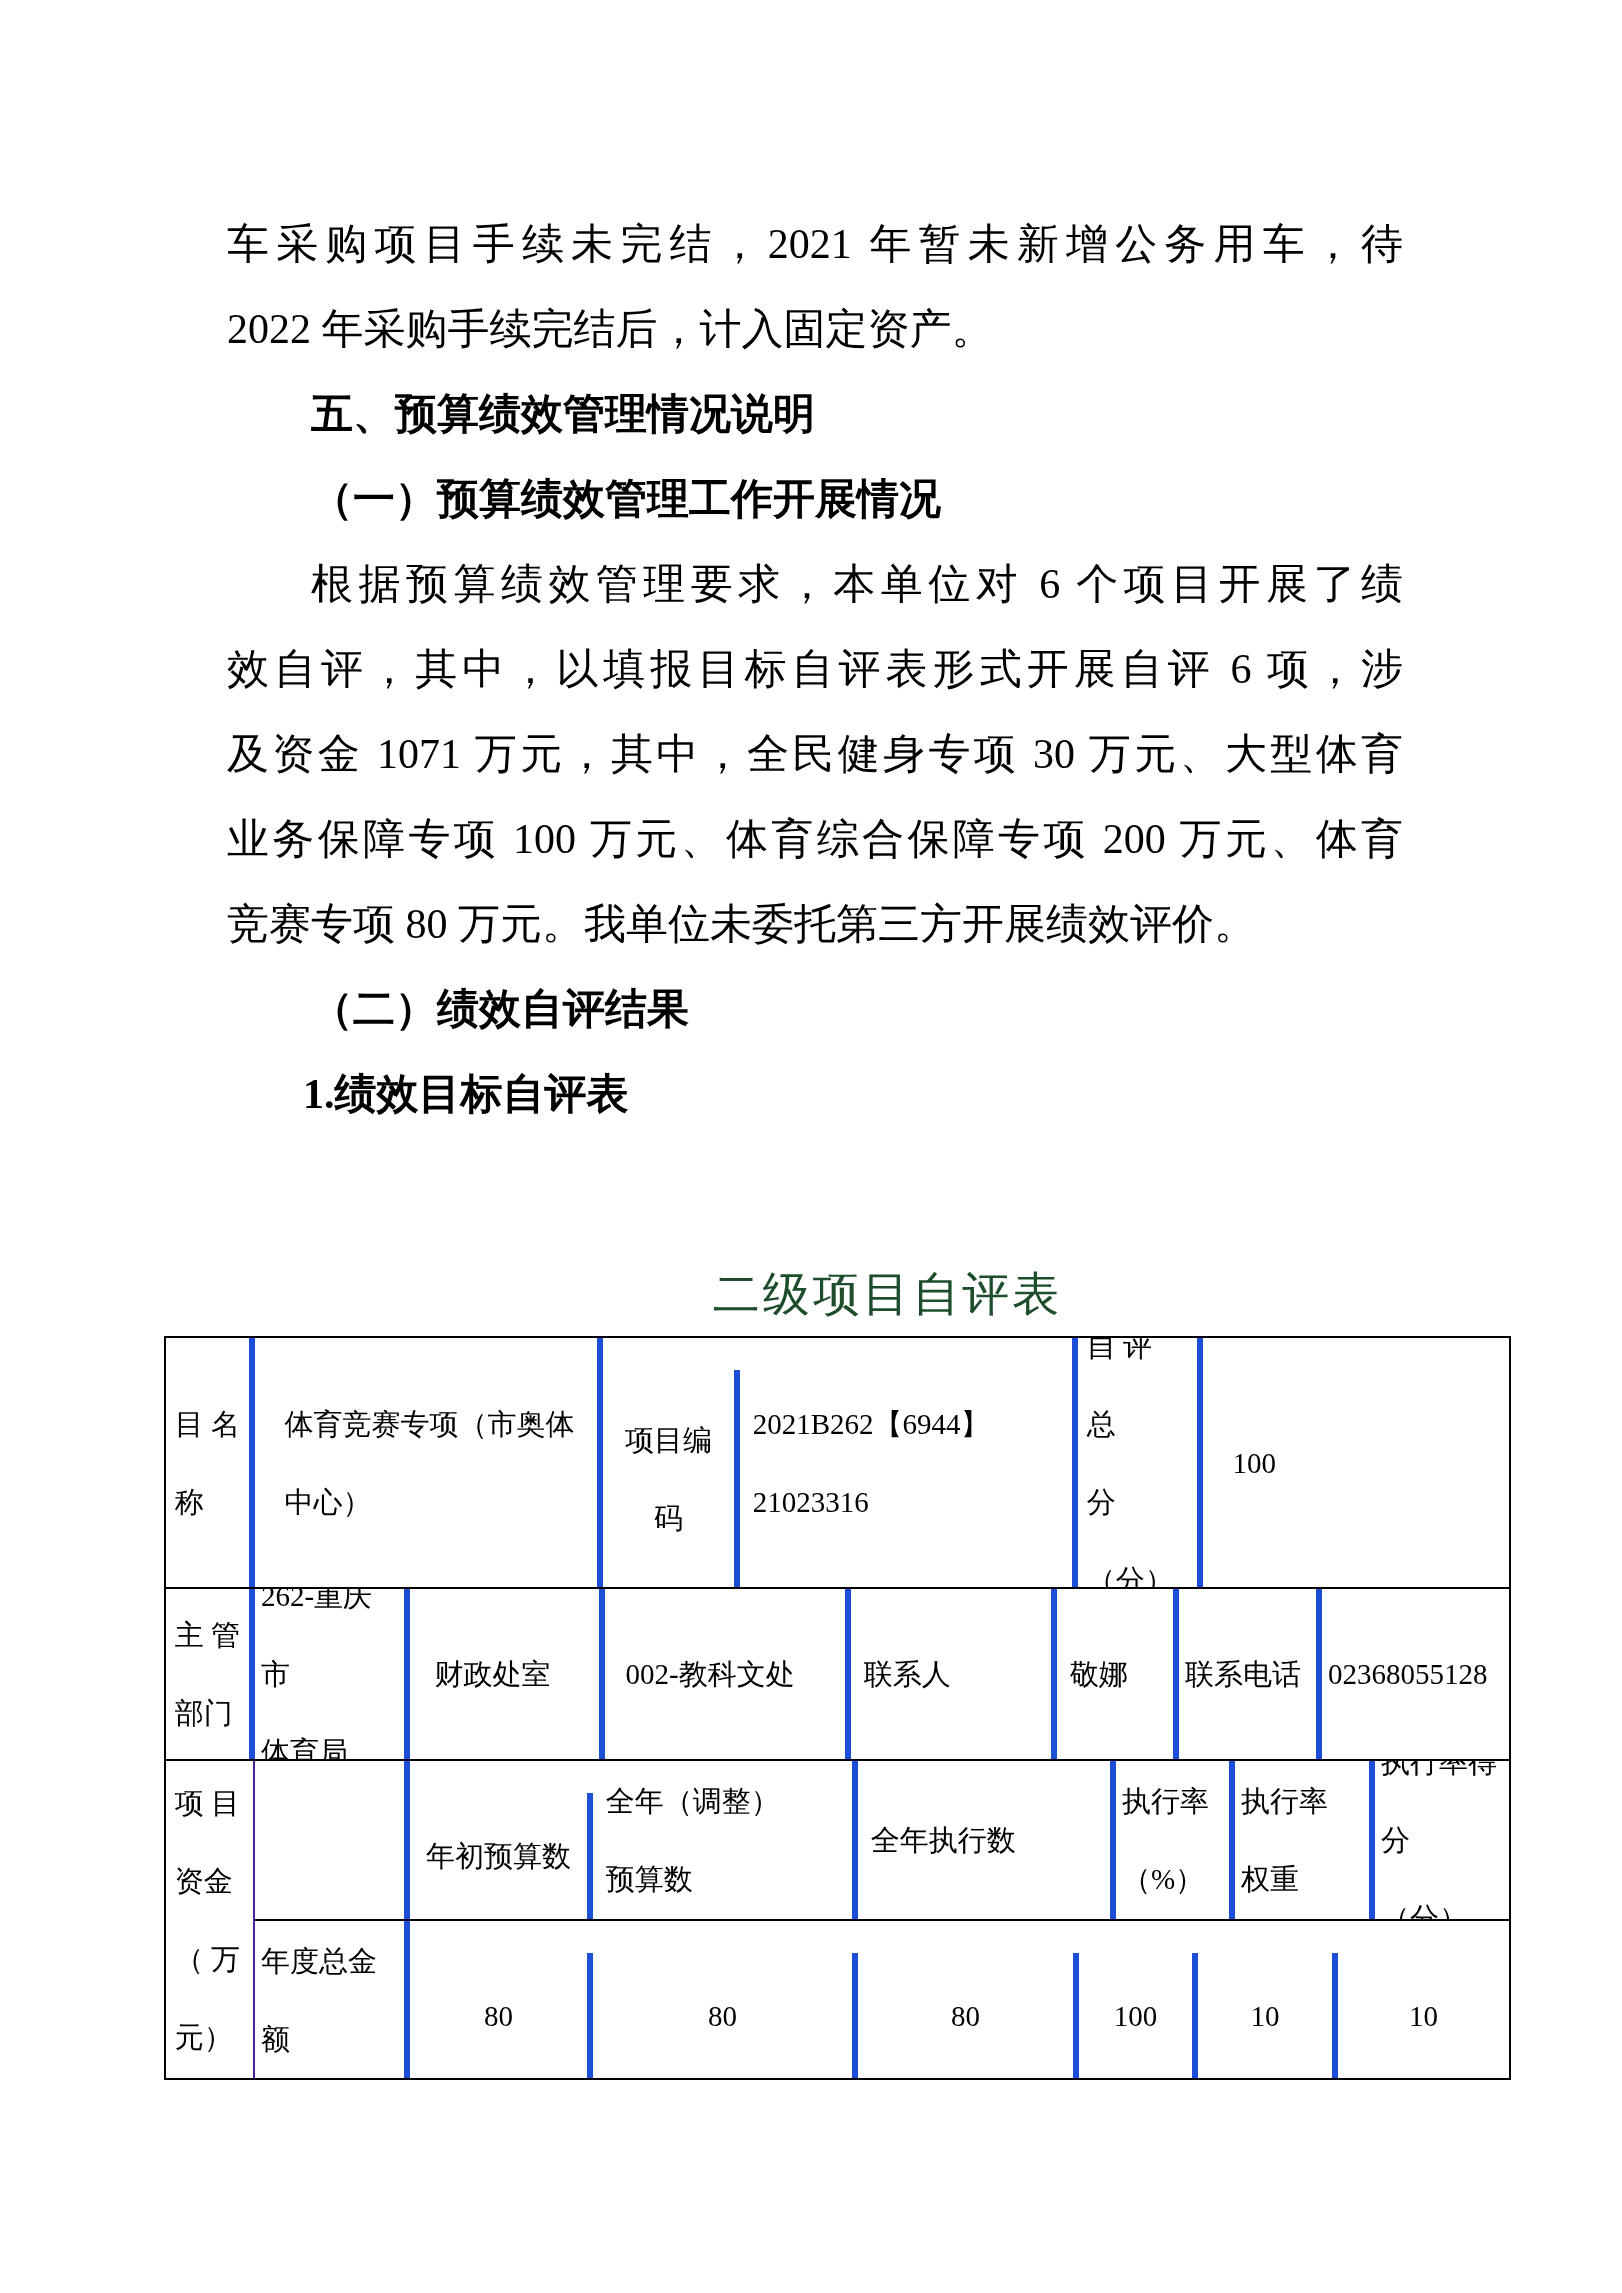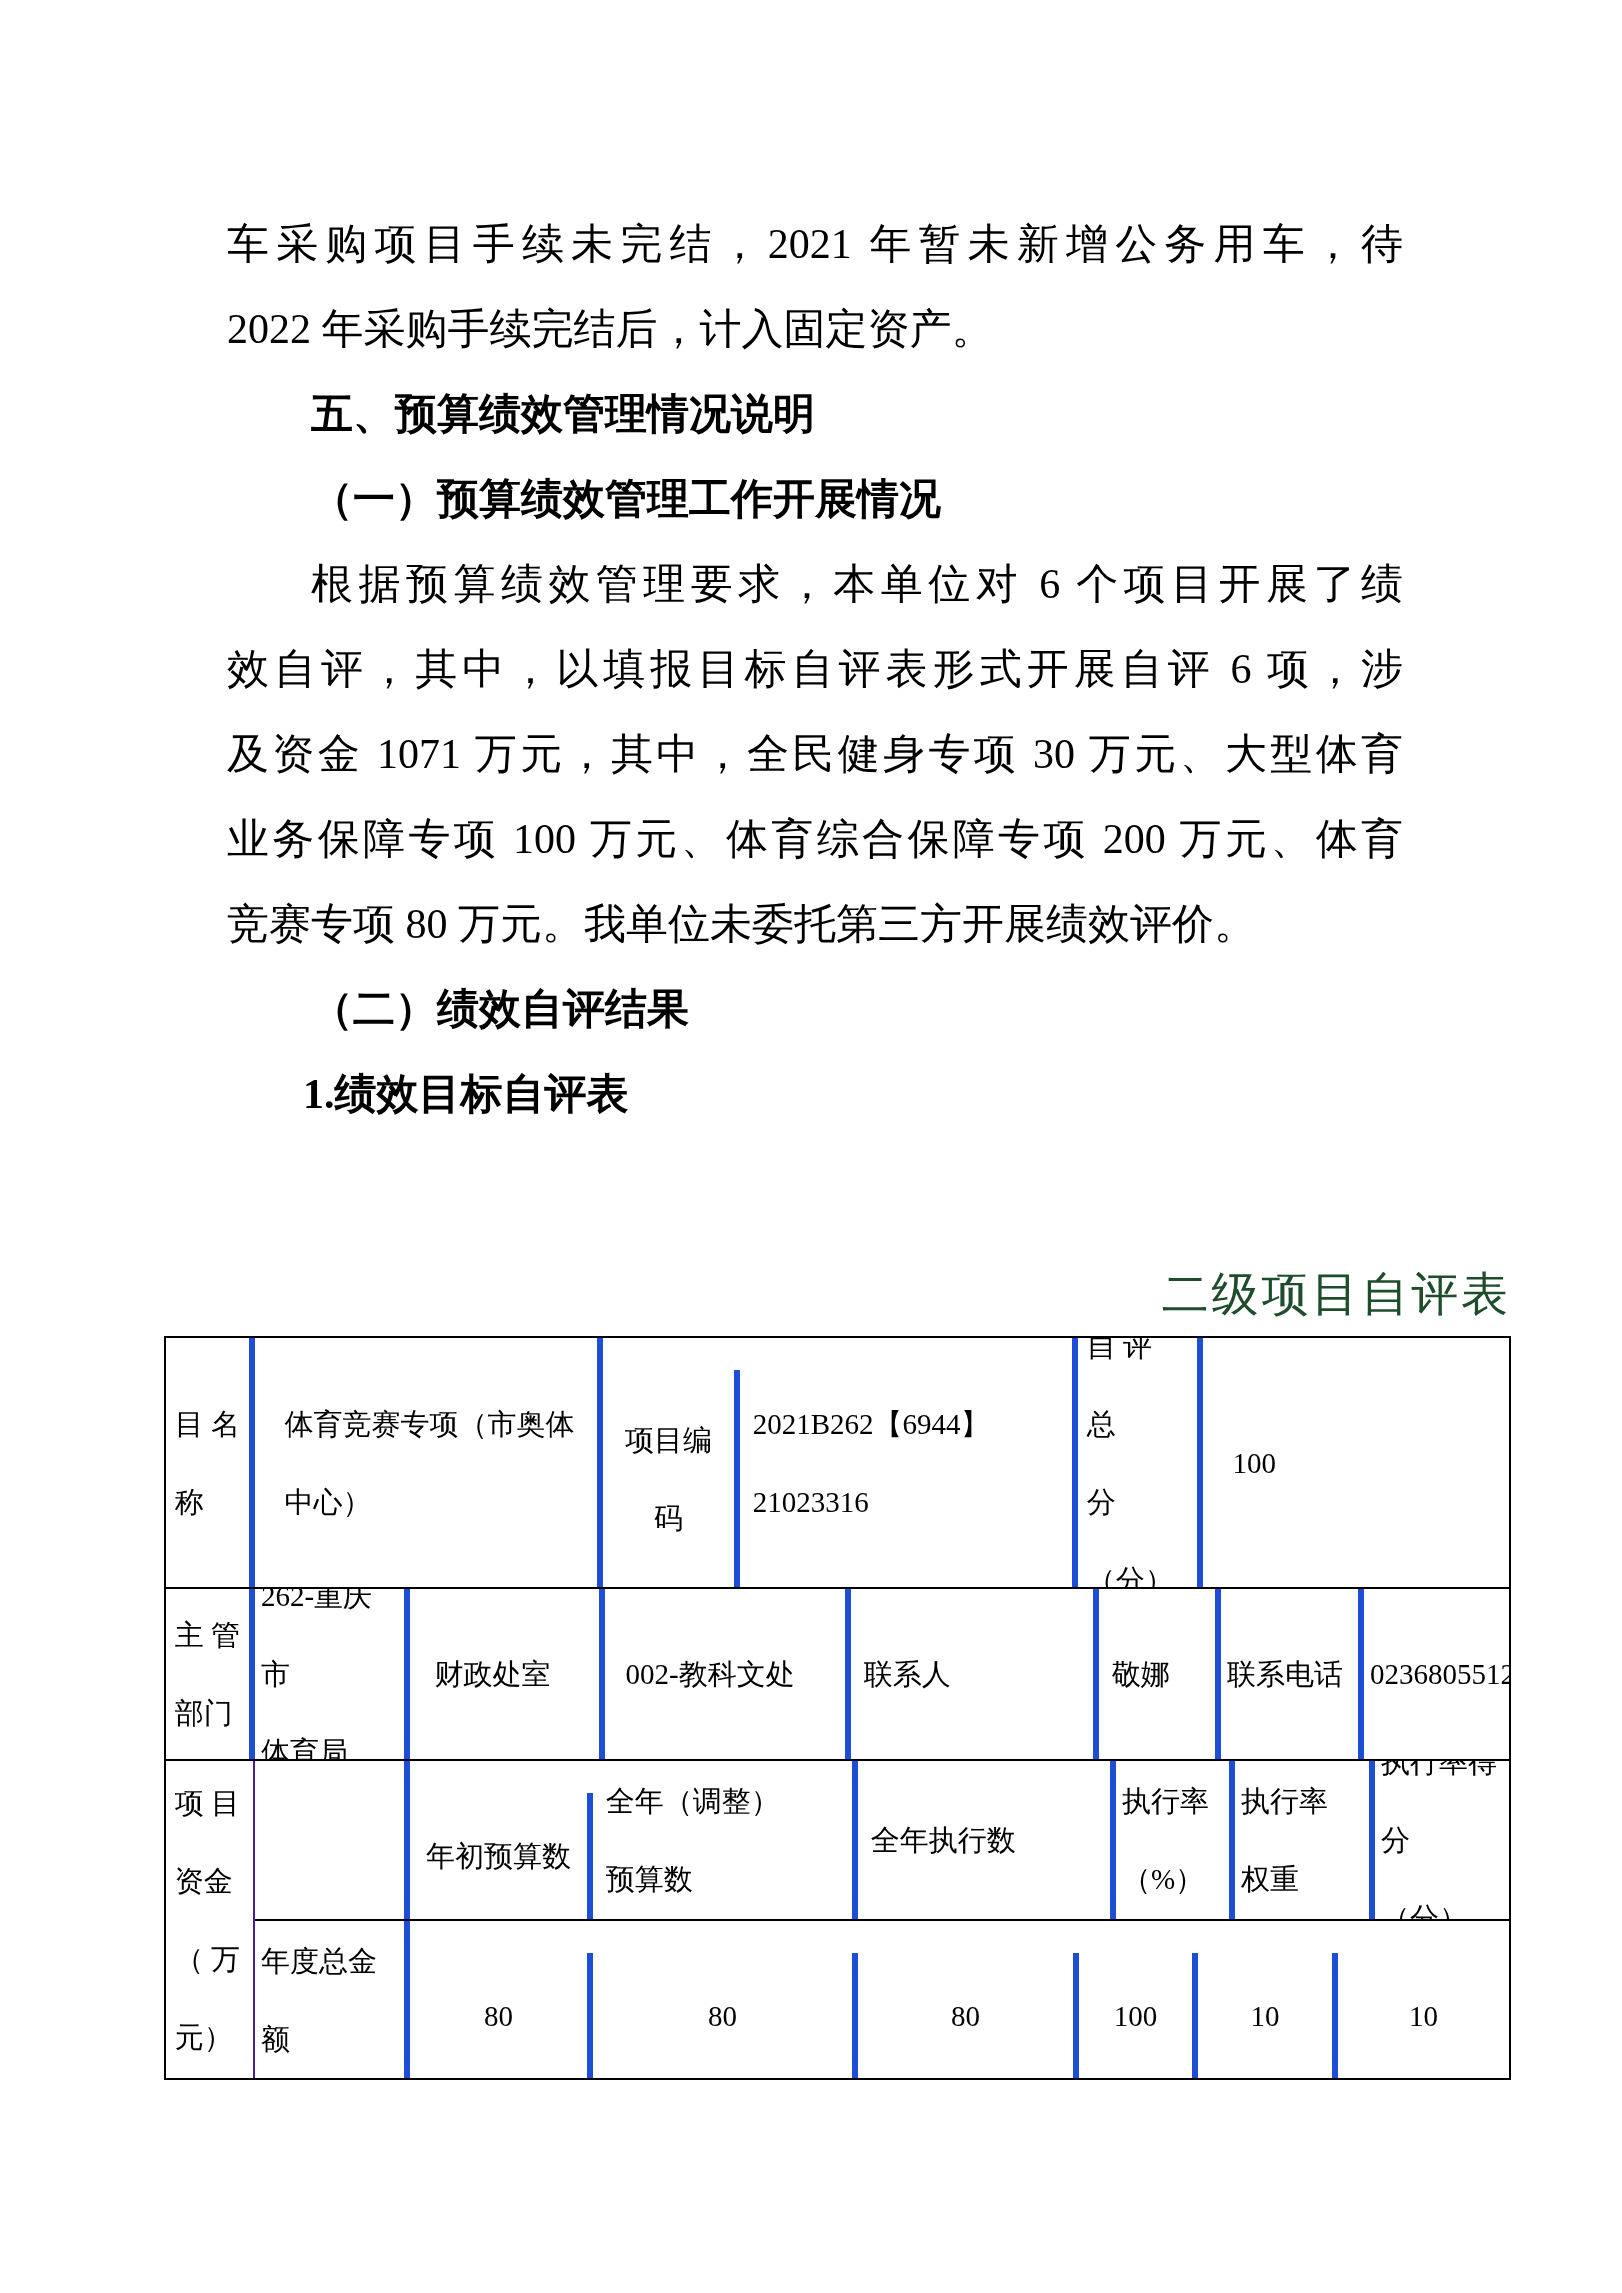--- a/index.html
+++ b/index.html
@@ -10,21 +10,21 @@
   
   .bodytext{position:absolute;left:227px;top:202px;width:1176px;font-size:42px;}
   .bline{display:block;height:85px;line-height:85px;}
   .just{text-align:justify;text-align-last:justify;}
   .h-bold{font-weight:bold;padding-left:84px;}
   .h-num{font-weight:bold;padding-left:76px;}
   .ind{text-indent:84px;}
   
   .ttitle{
     position:absolute;left:164px;top:1264px;width:1347px;height:61px;line-height:61px;
-    text-align:right;box-sizing:border-box;padding-left:100px;
+    text-align:center;box-sizing:border-box;padding-left:100px;
     font-size:47px;letter-spacing:2.9px;color:#1d4d2b;
   }
   
   .ptable{
     position:absolute;left:164px;top:1336px;width:1347px;box-sizing:border-box;
     border:2.9px solid #000;font-size:29px;
   }
   .trow{display:flex;border-bottom:2px solid #000;}
   .row1{height:249px;}
   .row2{height:170px;}
@@ -100,21 +100,21 @@
       <div class="cell np" style="width:155px">
           <span>262-重庆市
 体育局</span>
         </div>
       <div class="cell" style="width:195px">
           <span style="padding-left:11.8px">财政处室</span>
         </div>
       <div class="cell" style="width:246px">
           <span style="padding-left:7.8px">002-教科文处</span>
         </div>
-      <div class="cell" style="width:248px">
+      <div class="cell" style="width:206px">
           <span>联系人</span>
         </div>
       <div class="cell" style="width:122px">
           <span>敬娜</span>
         </div>
       <div class="cell np" style="width:143px">
           <span>联系电话</span>
         </div>
       <div class="cell np" style="flex:1">
           <span>02368055128</span>

